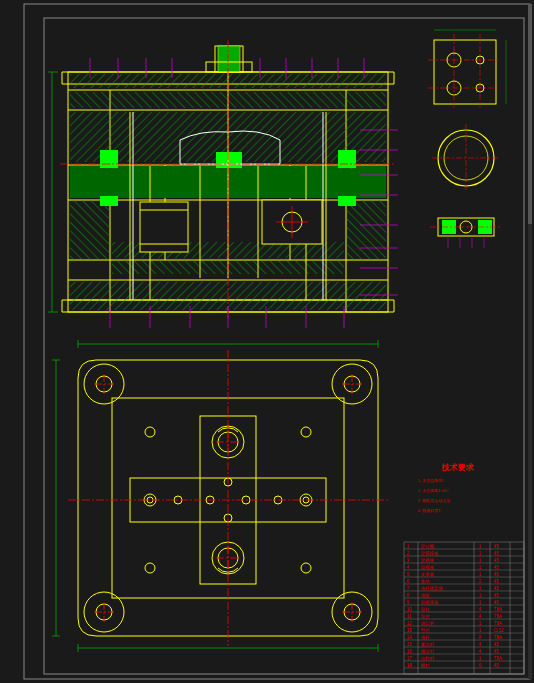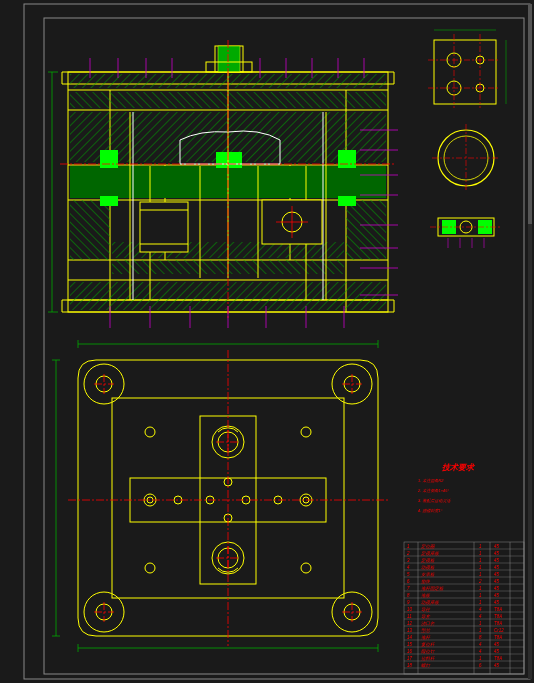--- a/index.html
+++ b/index.html
@@ -9,21 +9,20 @@
     height: 683px;
     background: #1a1a1a;
     font-family: sans-serif;
     overflow: hidden;
   }
   .canvas {
     position: relative;
     width: 444px;
     height: 683px;
     background: #1a1a1a;
-    font-style: italic;
   }
   svg { display: block; }
   .tb-text { font-size: 4px; fill: #ff0000; }
 </style>
 </head>
 <body>
 
 <div class="canvas">
 <svg width="534" height="683" viewBox="0 0 534 683">
 

